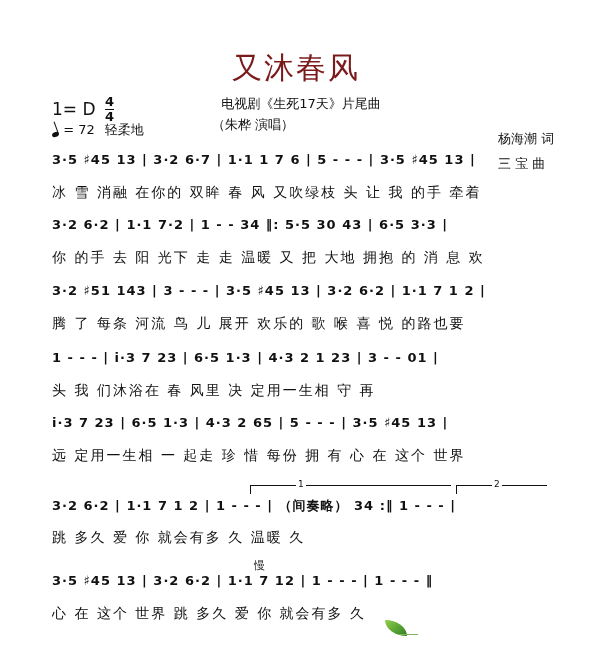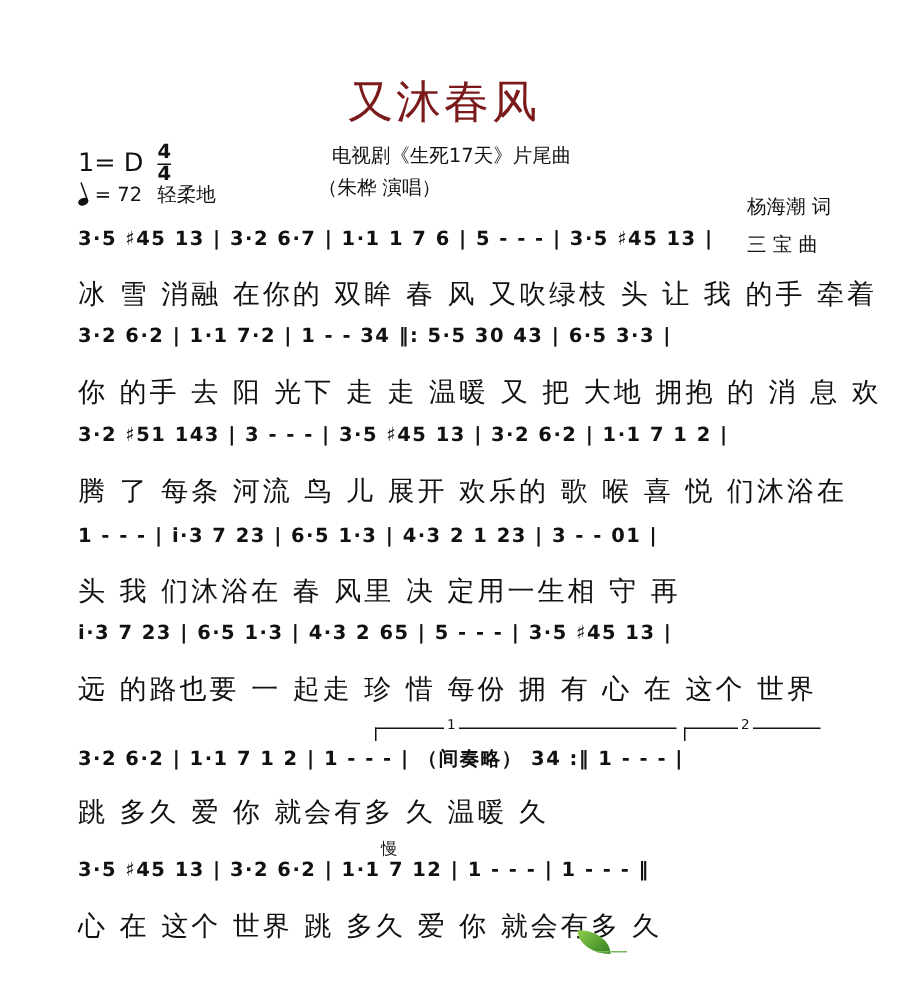--- a/index.html
+++ b/index.html
@@ -13,21 +13,21 @@
   .ts .bar { border-top:1px solid #111; margin:1px 0;}
   .tempo { position:absolute; left:52px; top:121px; font-size:13px; }
   .tempo .note { display:inline-block; width:7px; height:5px; border-radius:50%; background:#111; transform:rotate(-20deg); position:relative; top:3px; }
   .tempo .note::after { content:""; position:absolute; right:0; bottom:2px; width:1px; height:13px; background:#111; }
   .expr { font-family:Liberation Serif, serif; margin-left:6px; }
   .subtitle { position:absolute; left:0; width:602px; top:95px; text-align:center; font-size:13px; }
   .singer { position:absolute; left:0; width:506px; top:116px; text-align:center; font-size:13px; }
   .credits { position:absolute; left:498px; top:98px; font-size:13px; line-height:25px;margin-top:28px; }
   .row { position:absolute; left:52px; width:500px; }
   .notes { position:absolute; left:0; top:0; white-space:nowrap; font-weight:bold; font-size:13px; letter-spacing:1px; }
-  .lyrics { position:absolute; left:0; top:32px; white-space:nowrap; font-size:18px; letter-spacing:2px; }
+  .lyrics { position:absolute; left:0; top:32px; white-space:nowrap; font-size:14px; letter-spacing:2px; }
   .slow { position:absolute; left:254px; top:558px; font-size:11px; font-family:"DejaVu Serif",serif; }
   .volta { position:absolute; border-top:1px solid #111; border-left:1px solid #111; height:8px; font-size:9px; }
   .volta span { position:absolute; top:-7px; background:#fff; padding:0 2px; }
   .leaf { position:absolute; left:385px; top:620px; width:22px; height:16px;
           background:linear-gradient(135deg,#8fcf4a,#2f7d1f); border-radius:0 100% 0 100%; }
   .leaf-line { position:absolute; left:398px; top:634px; width:20px; height:1px; background:#7ab65a; }
 </style>
 </head>
 <body>
 
@@ -57,29 +57,29 @@
 <div class="row" style="top:152px">
   <div class="notes">3·5 ♯45 13 | 3·2 6·7 | 1·1 1 7 6 | 5 - - -  | 3·5 ♯45 13 |</div>
   <div class="lyrics">冰 雪  消融 在你的 双眸  春  风 又吹绿枝  头         让 我  的手 牵着</div>
 </div>
 <div class="row" style="top:217px">
   <div class="notes">3·2 6·2 | 1·1 7·2 | 1 - - 34 ‖: 5·5 30 43 | 6·5 3·3 |</div>
   <div class="lyrics">你 的手  去   阳  光下  走  走          温暖   又 把 大地 拥抱  的  消 息 欢</div>
 </div>
 <div class="row" style="top:283px">
   <div class="notes">3·2 ♯51 143 | 3 - - - | 3·5 ♯45 13 | 3·2 6·2 | 1·1 7 1 2 |</div>
-  <div class="lyrics">腾 了  每条   河流               鸟  儿  展开 欢乐的  歌 喉  喜   悦 们沐浴在</div>
+  <div class="lyrics">腾 了  每条   河流               鸟  儿  展开 欢乐的  歌 喉  喜   悦 的路也要</div>
 </div>
 <div class="row" style="top:350px">
   <div class="notes">1 - - -  | i·3 7 23 | 6·5 1·3 | 4·3 2 1 23 | 3 - - 01 |</div>
   <div class="lyrics">头              我 们沐浴在  春 风里 决  定用一生相     守          再</div>
 </div>
 <div class="row" style="top:415px">
   <div class="notes">i·3 7 23 | 6·5 1·3 | 4·3 2 65 | 5 - - -  | 3·5 ♯45 13 |</div>
-  <div class="lyrics">远 的路也要  一 起走 珍  惜 每份 拥      有              心 在  这个 世界</div>
+  <div class="lyrics">远 定用一生相  一 起走 珍  惜 每份 拥      有              心 在  这个 世界</div>
 </div>
 
 <div class="volta" style="left:250px; top:485px; width:200px;">
   <span style="left:45px">1</span>
 </div>
 <div class="volta" style="left:456px; top:485px; width:90px; border-right:none;">
   <span style="left:35px">2</span>
 </div>
 <div class="row" style="top:497px">
   <div class="notes">3·2 6·2 | 1·1 7 1 2 | 1 - - - | （间奏略） 34 :‖ 1 - - - |</div>

